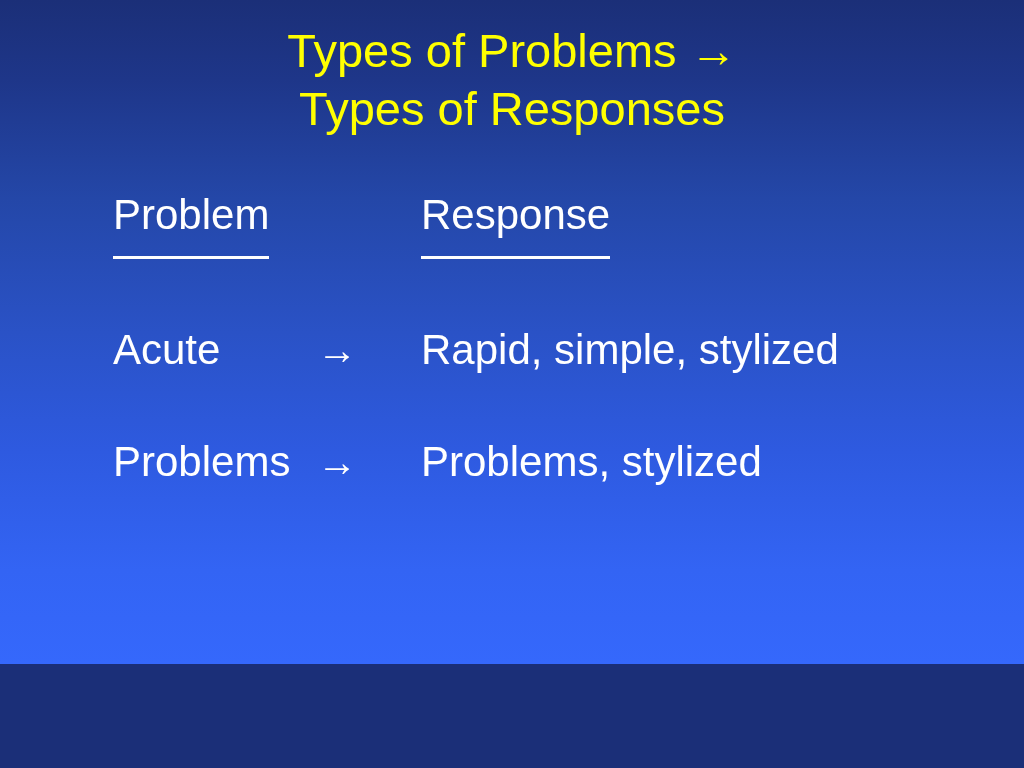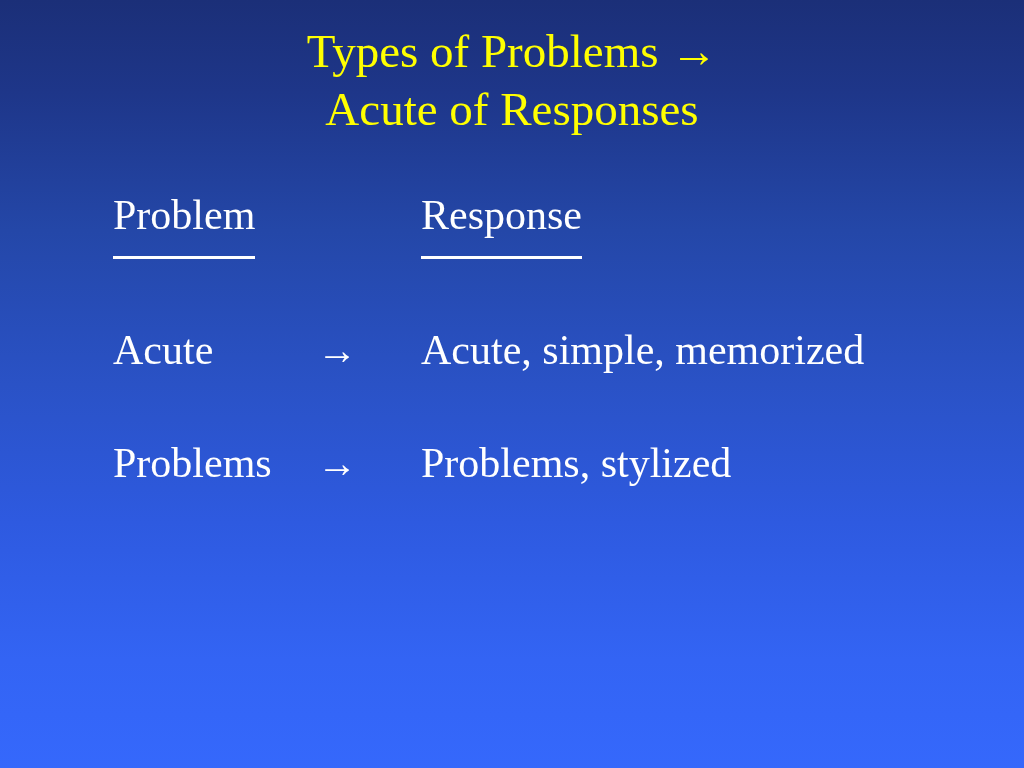--- a/index.html
+++ b/index.html
@@ -11,31 +11,30 @@
     width: 1024px;
     height: 768px;
     overflow: hidden;
     font-family: "Liberation Sans", sans-serif;
     background: #1b2f78;
   }
 
   #slide {
     position: relative;
     width: 1024px;
-    height: 768px;
+    height: 664px;
     background: linear-gradient(to bottom,
                 #1b2f78 0%,
                 #1e3689 12%,
                 #2447a8 30%,
                 #2a52c6 50%,
                 #2e5ae0 68%,
                 #3364f4 86%,
                 #3568fc 100%);
     overflow: hidden;
-    font-family: Liberation Serif, serif;
   }
 
   
   #title-block {
     position: absolute;
     top: 22px;
     left: 0;
     width: 1024px;
     text-align: center;
     color: #ffff00;
@@ -99,21 +98,21 @@
 
   .row-response { padding-left: 0; }
 </style>
 </head>
 <body>
 
 <div id="slide">
 
   <div id="title-block">
     <span class="title-line">Types of Problems →</span>
-    <span class="title-line">Acute of Responses</span>
+    <span class="title-line">Types of Responses</span>
   </div>
 
   <table id="content-table">
     <tbody>
       <tr class="header-row">
         <td class="col-problem">
           <span class="header-label">Problem</span>
         </td>
         <td class="col-arrow"></td>
         <td class="col-response">
@@ -125,21 +124,21 @@
         <td></td>
         <td></td>
         <td></td>
       </tr>
 
       <tr class="data-row">
         <td class="col-problem">Acute</td>
         <td class="col-arrow">
           <span class="body-arrow">→</span>
         </td>
-        <td class="col-response row-response">Acute, simple, memorized</td>
+        <td class="col-response row-response">Rapid, simple, stylized</td>
       </tr>
 
       <tr class="spacer-row-2">
         <td></td>
         <td></td>
         <td></td>
       </tr>
 
       <tr class="data-row">
         <td class="col-problem">Problems</td>

